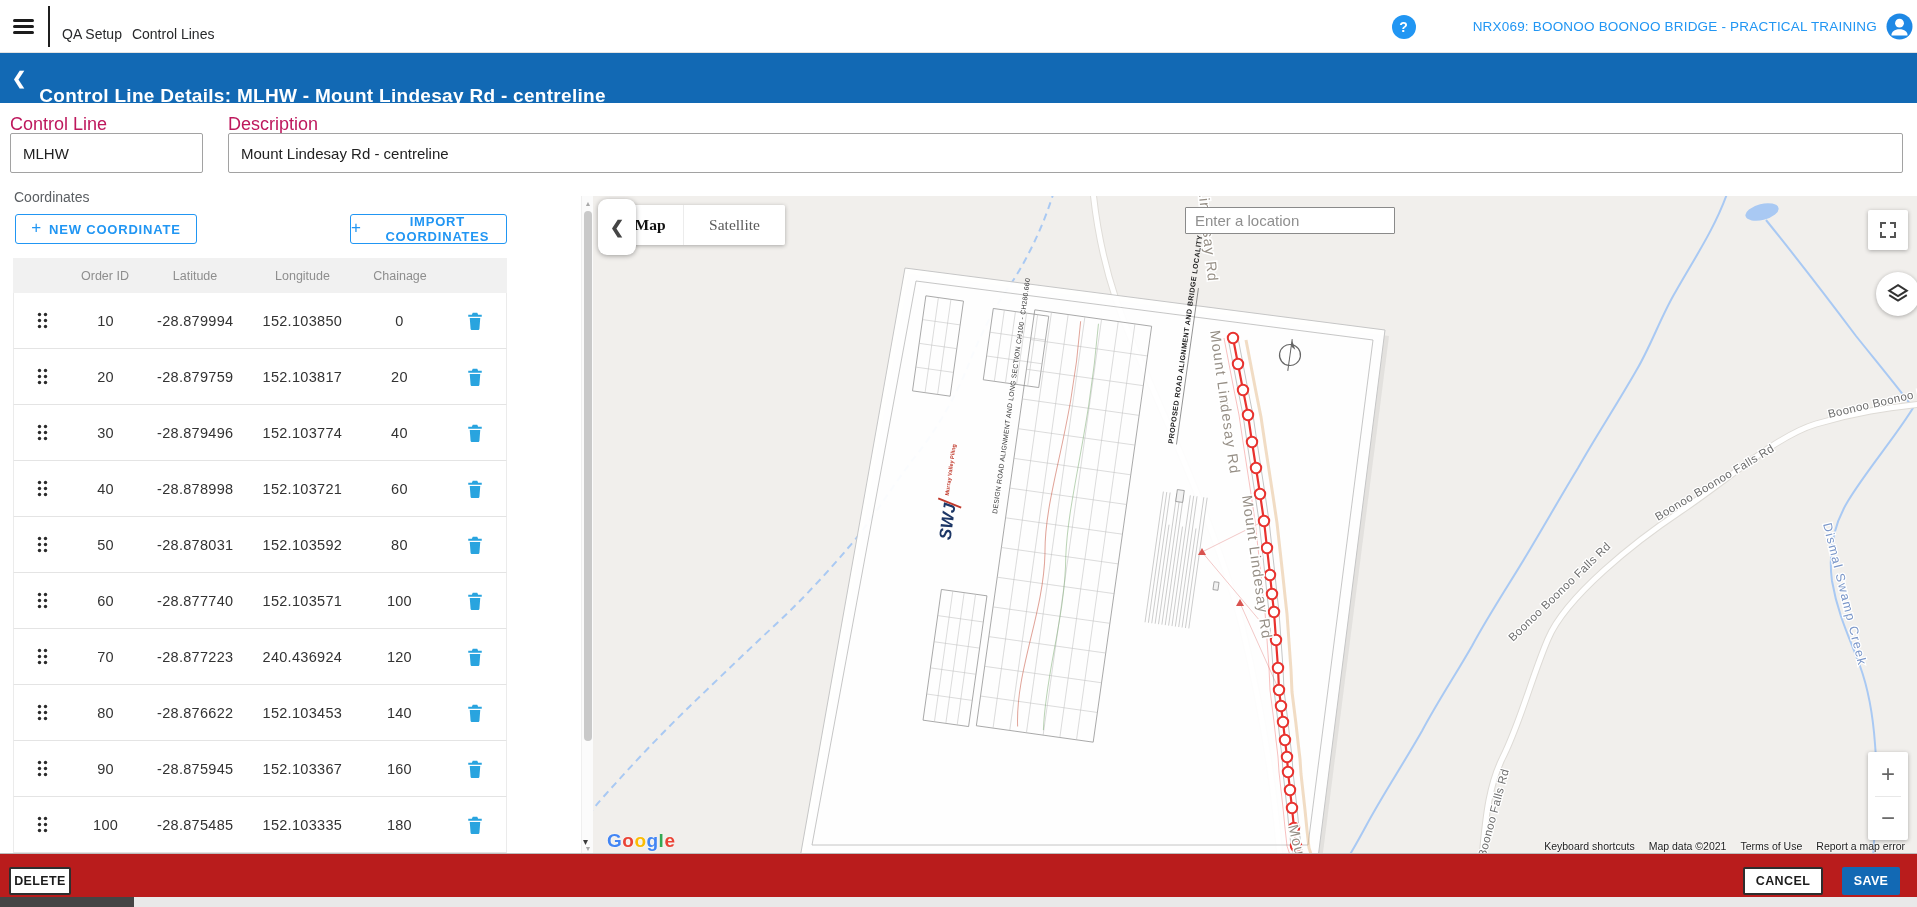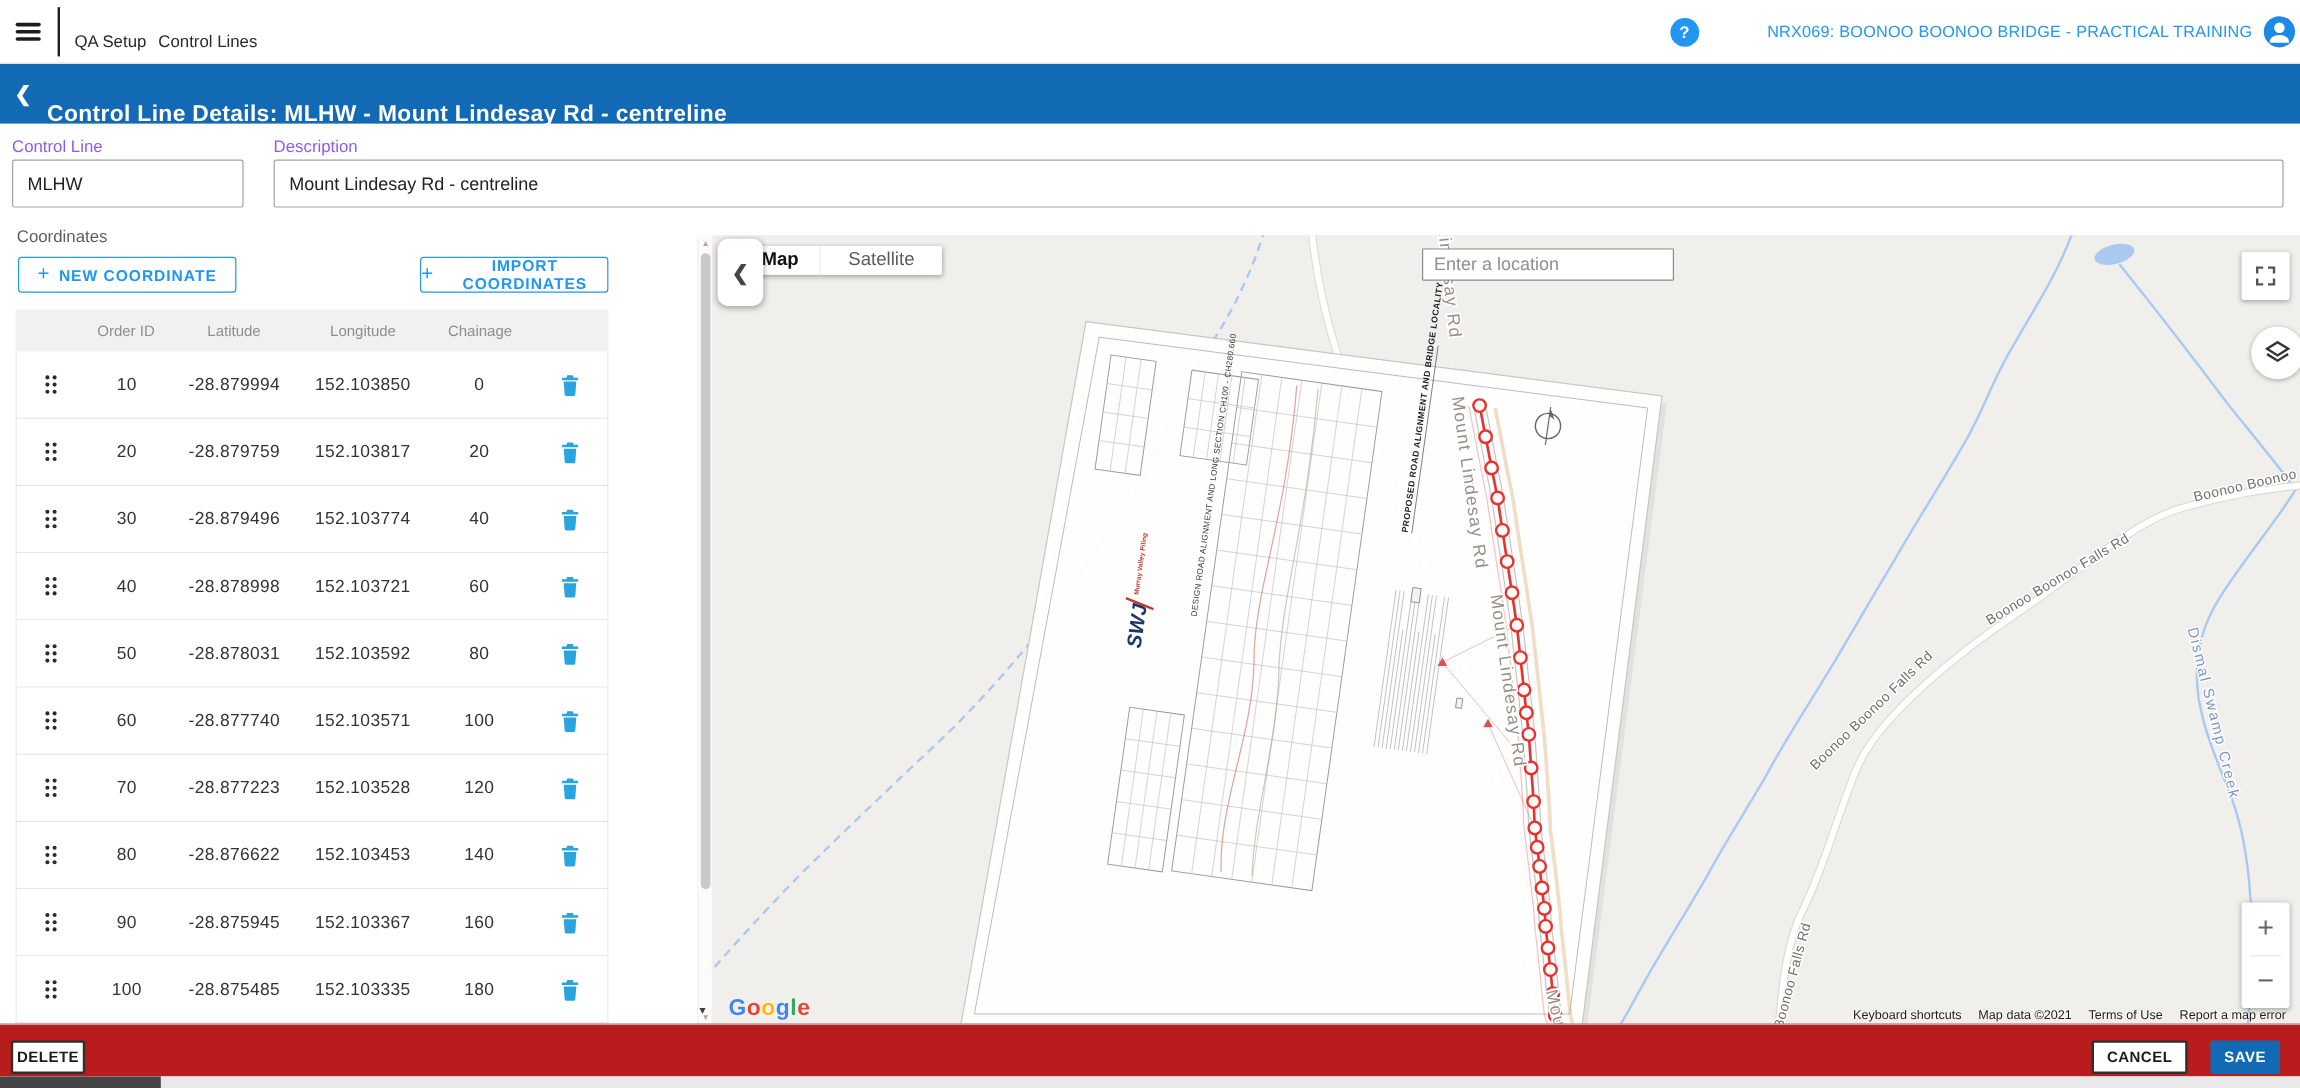--- a/index.html
+++ b/index.html
@@ -17,21 +17,21 @@
   .help-ic { width:24px; height:24px; border-radius:50%; background:#2196f3; color:#fff; font-size:14px; font-weight:bold; display:flex; align-items:center; justify-content:center; cursor:pointer; }
   .proj { color:#2196f3; font-size:13.5px; letter-spacing:.2px; cursor:pointer;margin-left:48px; }
   .avatar { width:27px; height:27px; cursor:pointer; }
 
   
   .band { position:absolute; left:0; top:53px; width:100%; height:50px; background:#1269b4; color:#fff; display:flex; align-items:center; z-index:29; }
   .band .back { margin-left:12px; font-size:17px; font-weight:bold; cursor:pointer; line-height:1; }
   .band .title { margin-left:13px; font-size:19px; font-weight:600; letter-spacing:.3px;margin-top:36px; }
 
   
-  .flabel { position:absolute; font-size:14px; color:#8b5cf6;text-align:center; }
+  .flabel { position:absolute; font-size:18px; color:#be185d;text-align:center; }
   .finput { position:absolute; height:40px; border:1px solid #a2a2a2; border-radius:2px; font-size:15px; color:#222; padding:0 12px; background:#fff; }
 
   
   .sec-label { position:absolute; left:14px; top:189px; font-size:14px; color:#5a5e62; }
   .btn-outline { position:absolute; top:214px; height:30px; background:#fff; border:1.5px solid #2196f3; border-radius:3px; color:#2196f3; font-size:13px; font-weight:600; letter-spacing:.8px; display:flex; align-items:center; justify-content:center; gap:7px; cursor:pointer; }
   .btn-outline .plus { font-size:17px; font-weight:400; margin-top:-2px; }
 
   .tbl { position:absolute; left:13px; top:258px; width:494px; }
   .thead { display:flex; height:35px; background:#f1f1f1; align-items:center; font-size:12.5px; color:#8e8e8e; }
   .trow { display:flex; height:56px; align-items:center; border-bottom:1px solid #e4e4e4; border-left:1px solid #ebebeb; border-right:1px solid #ebebeb; background:#fff; font-size:14.5px; color:#333; letter-spacing:.3px; }
@@ -43,21 +43,21 @@
   
   .vscroll { position:absolute; left:581px; top:196px; width:12px; height:659px; background:#fbfbfb; border-left:1px solid #efefef; z-index:5; }
   .vscroll .arr { position:absolute; left:0; width:12px; height:14px; font-size:7px; color:#a9a9a9; display:flex; align-items:center; justify-content:center; cursor:pointer; }
   .vthumb { position:absolute; left:2px; top:15px; width:8px; height:530px; background:#c9c9c9; border-radius:4px; cursor:pointer; }
 
   
   .map { position:absolute; left:593px; top:196px; width:1324px; height:659px; background:#f1efec; overflow:hidden; z-index:4; }
   .map svg.base { position:absolute; left:-17px; top:0; }
   .collapse-btn { position:absolute; left:5px; top:3px; width:38px; height:56px; background:#fff; border-radius:9px; box-shadow:0 1px 5px rgba(0,0,0,.35); display:flex; align-items:center; justify-content:center; font-size:17px; font-weight:bold; color:#454545; cursor:pointer; z-index:4; }
   .maptype { position:absolute; left:24px; top:9px; display:flex; box-shadow:0 1px 4px rgba(0,0,0,.3); border-radius:2px; z-index:3; }
-  .maptype .mt { height:24px; background:#fff; display:flex; align-items:center; justify-content:center; font-size:15.5px; cursor:pointer; }
+  .maptype .mt { height:40px; background:#fff; display:flex; align-items:center; justify-content:center; font-size:15.5px; cursor:pointer;font-family:Liberation Serif, serif; }
   .mt-map { width:66px; color:#111; font-weight:bold; border-radius:2px 0 0 2px; }
   .mt-sat { width:102px; color:#5b5b5b; border-left:1px solid #ececec; border-radius:0 2px 2px 0; }
   .searchbox { position:absolute; left:592px; top:11px; width:210px; height:27px; border:1px solid #8a8a8a; border-radius:1px; background:#fff; font-size:15px; color:#333; padding:0 9px; z-index:3; }
   .searchbox::placeholder { color:#8f8f8f; }
   .fsbtn { position:absolute; left:1275px; top:14px; width:40px; height:40px; background:#fff; border-radius:2px; box-shadow:0 1px 4px rgba(0,0,0,.3); display:flex; align-items:center; justify-content:center; cursor:pointer; z-index:3; }
   .layersbtn { position:absolute; left:1283px; top:76px; width:44px; height:44px; background:#fff; border-radius:50%; box-shadow:0 1px 4px rgba(0,0,0,.3); display:flex; align-items:center; justify-content:center; cursor:pointer; z-index:3; }
   .zoomctl { position:absolute; left:1275px; top:556px; width:40px; height:88px; background:#fff; border-radius:2px; box-shadow:0 1px 4px rgba(0,0,0,.3); display:flex; flex-direction:column; z-index:3; }
   .zoomctl .zc { flex:1; display:flex; align-items:center; justify-content:center; font-size:24px; color:#666; cursor:pointer; }
   .zoomctl .zdiv { height:1px; margin:0 7px; background:#e8e8e8; }
   .glogo { position:absolute; left:14px; top:634px; font-size:19px; font-weight:bold; letter-spacing:.5px; text-shadow:0 0 2px #fff; cursor:pointer; z-index:3; }
@@ -305,21 +305,21 @@
               <circle cx="8.5" cy="2.5" r="1.7" fill="#2b2b2b"></circle>
               <circle cx="2.5" cy="8.5" r="1.7" fill="#2b2b2b"></circle>
               <circle cx="8.5" cy="8.5" r="1.7" fill="#2b2b2b"></circle>
               <circle cx="2.5" cy="14.5" r="1.7" fill="#2b2b2b"></circle>
               <circle cx="8.5" cy="14.5" r="1.7" fill="#2b2b2b"></circle>
             </svg>
           </span>
         </div>
         <div class="cell c-order">70</div>
         <div class="cell c-lat">-28.877223</div>
-        <div class="cell c-lng">152.103528</div>
+        <div class="cell c-lng">240.436924</div>
         <div class="cell c-chain">120</div>
         <div class="cell c-trash">
           <button class="trashbtn">
             <svg width="18" height="20" viewBox="0 0 24 26">
               <path fill="#29a4df" d="M9 2h6l1.2 2.6H21v2.8H3V4.6h4.8L9 2zm-4 7h14l-1.1 14.3c-.1 1-.9 1.7-1.9 1.7H8c-1 0-1.8-.7-1.9-1.7L5 9z"></path>
             </svg>
           </button>
         </div>
       </div>
       <div class="trow">

